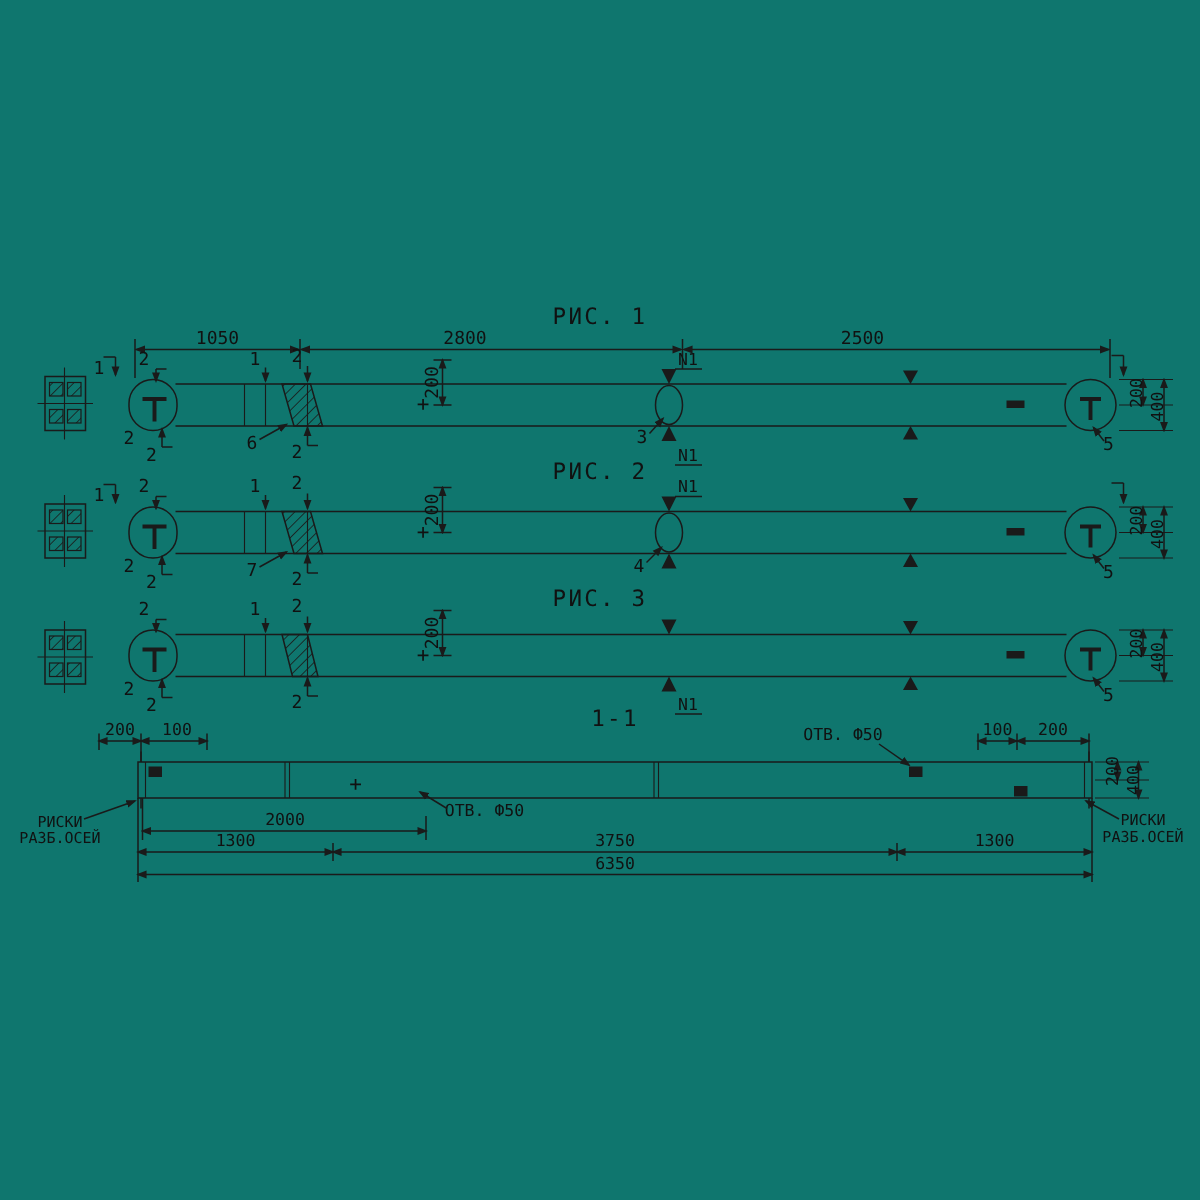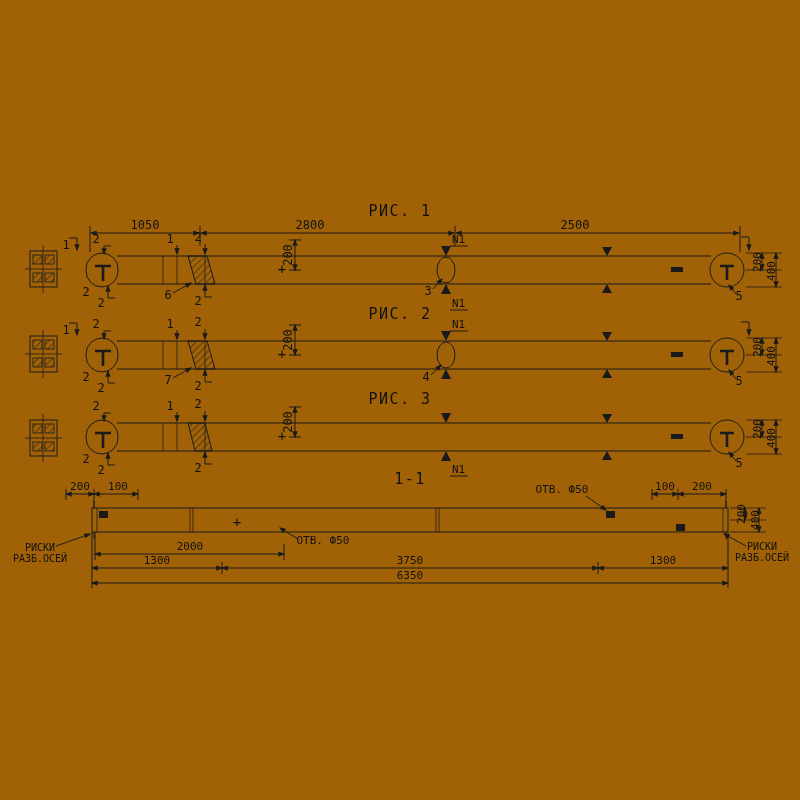--- a/index.html
+++ b/index.html
@@ -1,16 +1,16 @@
 <!DOCTYPE html>
 <html><head>
 <meta charset="utf-8">
 <style>
   html,body{margin:0;padding:0;background:#fff;}
-  .wrap{width:800px;height:800px;background:#a16207;position:relative;overflow:hidden;}
+  .wrap{width:800px;height:800px;background:#0f766e;position:relative;overflow:hidden;}
   svg{display:block;}
   .ln{stroke:#1a1a1a;stroke-width:1;fill:none;}
   .thin{stroke:#1a1a1a;stroke-width:0.75;fill:none;}
   .thk{stroke:#1a1a1a;stroke-width:2.6;fill:none;}
   .fillb{fill:#1a1a1a;stroke:none;}
   text{font-family:"DejaVu Sans Mono","Liberation Mono",monospace;fill:#111;}
   .t15{font-size:15px;letter-spacing:1.5px;}
   .t13{font-size:14px;}
   .t12{font-size:12px;}
   .t11{font-size:11px;}

